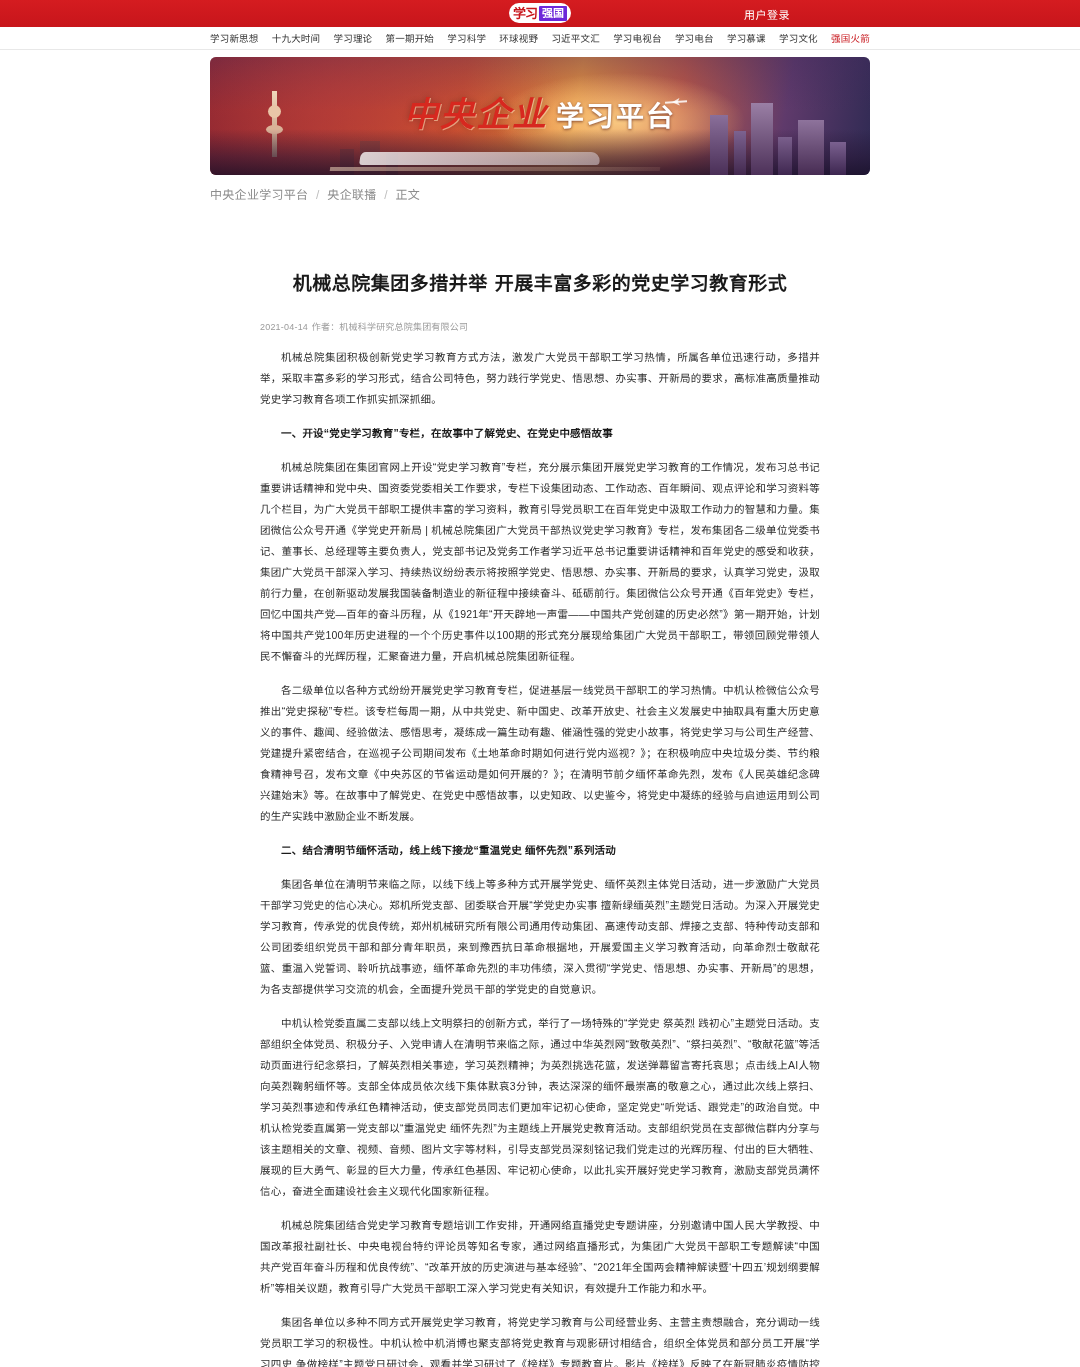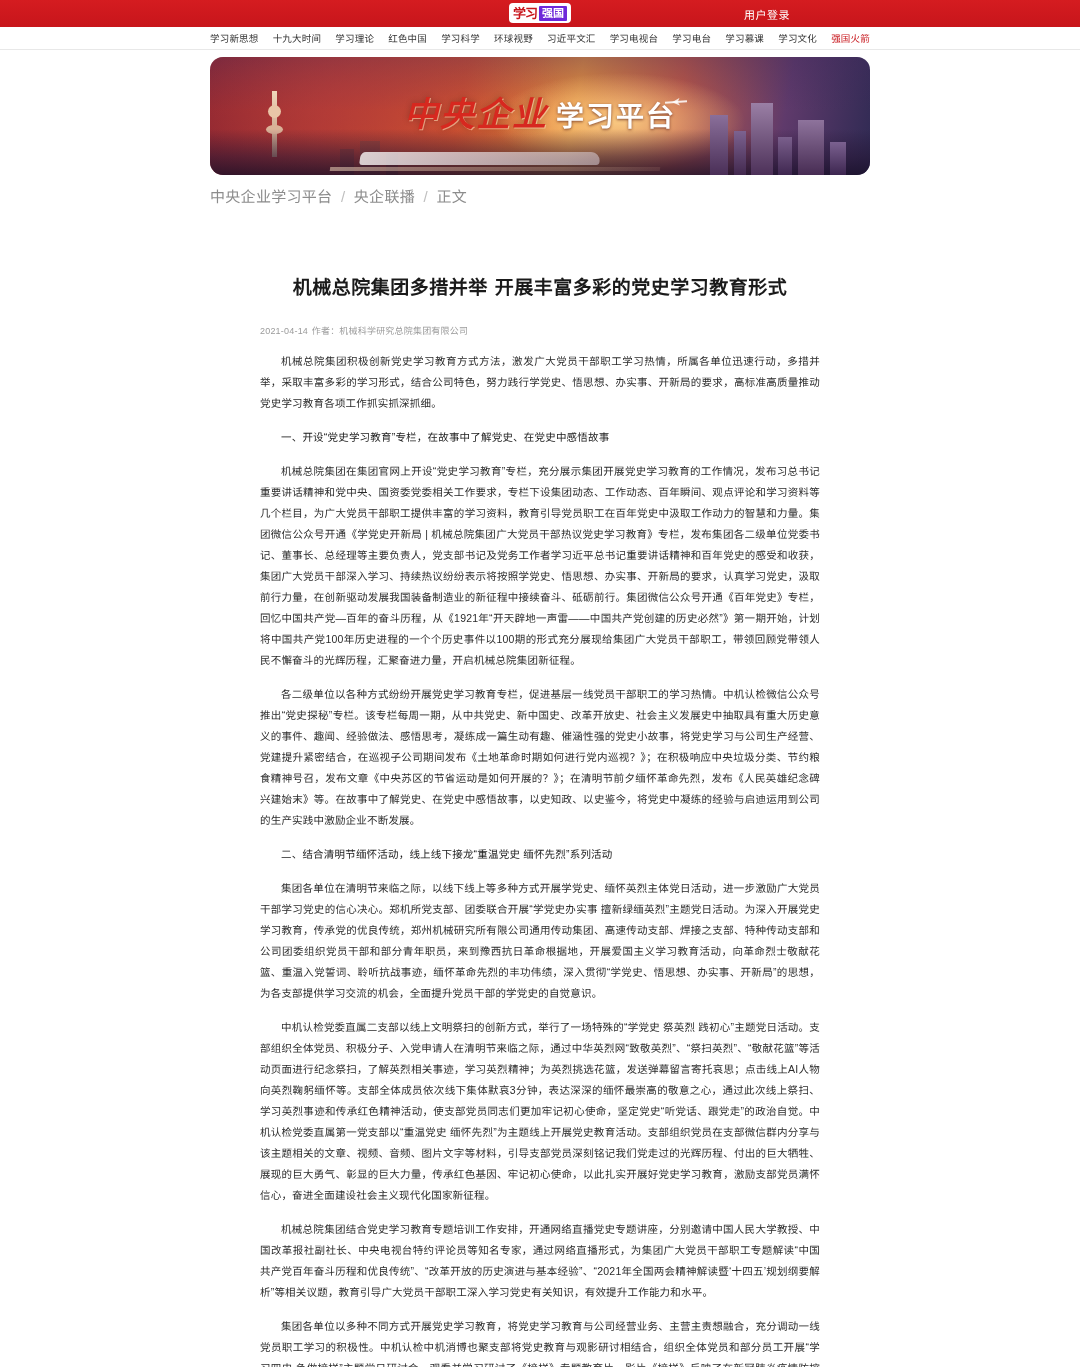--- a/index.html
+++ b/index.html
@@ -32,21 +32,21 @@
     transform: translateX(-50%);
     top: 1px;
     display: flex;
     align-items: center;
     height: 24px;
   }
   .logo-box {
     display: flex;
     align-items: center;
     background: #fff;
-    border-radius: 4px;
+    border-radius: 10px;
     padding: 1px 4px;
     height: 20px;
   }
   .logo-xuexi {
     color: #c7151b;
     font-size: 13px;
     font-weight: bold;
     letter-spacing: -1px;
     line-height: 1;
     font-family: "DejaVu Sans", sans-serif;
@@ -94,21 +94,21 @@
   }
   .nav-item.active { color: #c7151b; }
 
   
   .banner-wrap {
     width: 660px;
     margin: 7px auto 0;
     height: 118px;
     position: relative;
     overflow: hidden;
-    border-radius: 13px;
+    border-radius: 6px;
     background: linear-gradient(100deg,#8d2530 0%,#b13a33 18%,#d1542f 38%,#e8913f 55%,#c25a46 70%,#5f3a6b 86%,#2f2a53 100%);
   }
   .banner-sky {
     position: absolute; inset: 0;
     background:
       radial-gradient(ellipse 180px 70px at 62% 55%, rgba(255,214,140,0.85), rgba(255,160,70,0.0) 70%),
       radial-gradient(ellipse 300px 120px at 20% 30%, rgba(180,60,60,0.55), rgba(120,30,40,0.0) 75%),
       linear-gradient(180deg, rgba(60,40,90,0.35) 0%, rgba(0,0,0,0) 45%);
   }
   .banner-city {
@@ -194,21 +194,21 @@
     color: #ffffff;
     letter-spacing: 2px;
     margin-left: 8px;
     text-shadow: 0 1px 3px rgba(80,20,20,0.7);
   }
 
   
   .breadcrumb {
     width: 660px;
     margin: 10px auto 0;
-    font-size: 15px;
+    font-size: 12px;
     color: #8c8c8c;
     letter-spacing: 0.3px;
   }
   .breadcrumb span { cursor: pointer; }
   .breadcrumb .sep { margin: 0 4px; color: #bfbfbf; cursor: default; }
   .breadcrumb .cur { color: #8c8c8c; cursor: default; }
 
   
   .article {
     width: 560px;
@@ -236,21 +236,21 @@
   .article-body p {
     font-size: 10.5px;
     line-height: 2.0;
     color: #2b2b2b;
     margin: 0 0 13px 0;
     text-align: justify;
     text-indent: 2em;
     letter-spacing: 0.2px;
   }
   .article-body p.h2 {
-    font-weight: normal;
+    font-weight: bold;
     color: #1a1a1a;
     margin-bottom: 13px;
   }
 </style>
 </head>
 <body>
 
 <div class="page">
 
   <div class="topbar">
@@ -261,21 +261,21 @@
       </div>
     </div>
     <div class="topbar-login">用户登录</div>
   </div>
 
   <div class="navbar">
     <div class="nav-inner">
       <span class="nav-item">学习新思想</span>
       <span class="nav-item">十九大时间</span>
       <span class="nav-item">学习理论</span>
-      <span class="nav-item">红色中国</span>
+      <span class="nav-item">第一期开始</span>
       <span class="nav-item">学习科学</span>
       <span class="nav-item">环球视野</span>
       <span class="nav-item">习近平文汇</span>
       <span class="nav-item">学习电视台</span>
       <span class="nav-item">学习电台</span>
       <span class="nav-item">学习慕课</span>
       <span class="nav-item">学习文化</span>
       <span class="nav-item active">强国火箭</span>
     </div>
   </div>

